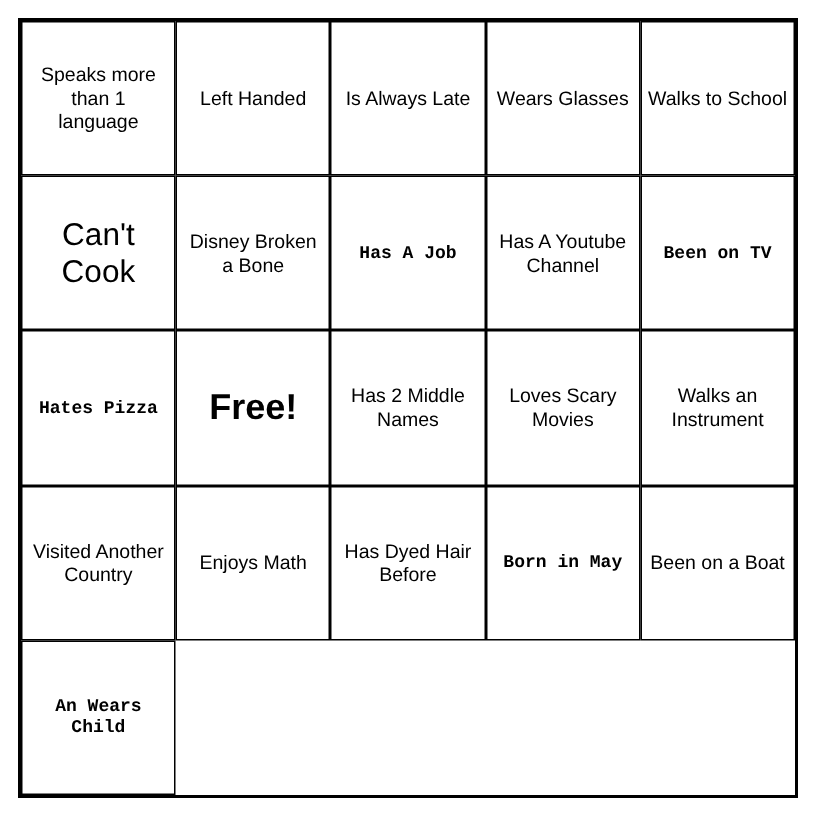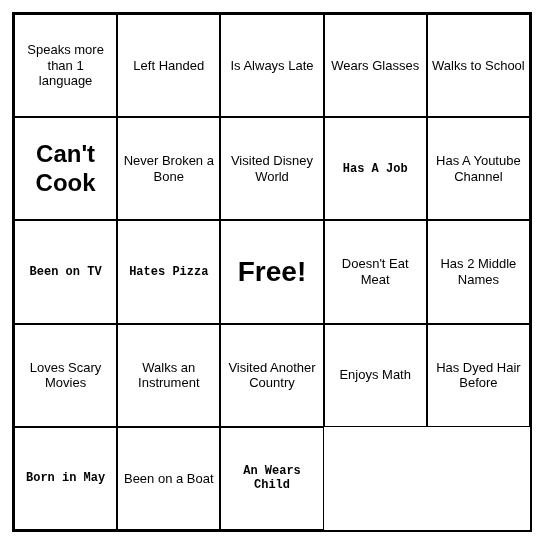--- a/index.html
+++ b/index.html
@@ -35,53 +35,51 @@
       text-align: center;
       padding: 4px;
       font-size: 13px;
       line-height: 1.2;
       word-break: break-word;
       hyphens: auto;
       cursor: default;
     }
 
     .bingo-cell.free {
-      font-size: 28px;
+      font-size: 24px;
       font-weight: bold;
     }
 
     .bingo-cell.large-text {
-      font-size: 24px;
-      font-weight: bold;
+      font-size: 21px;
+      font-weight: normal;
     }
 
     .bingo-cell.medium-text {
       font-size: 12px;
       font-weight: bold;
       font-family: Liberation Mono, monospace;
     }
   </style>
 </head>
 <body>
 
 <div class="bingo-board">
 <div class="bingo-cell">Speaks more than 1 language</div>
     <div class="bingo-cell">Left Handed</div>
     <div class="bingo-cell">Is Always Late</div>
     <div class="bingo-cell">Wears Glasses</div>
     <div class="bingo-cell">Walks to School</div>
     <div class="bingo-cell large-text">Can't Cook</div>
-    <div class="bingo-cell">Never Broken a Bone</div>
-    <div class="bingo-cell">Visited Disney World</div>
+    <div class="bingo-cell">Disney Broken a Bone</div>
     <div class="bingo-cell medium-text">Has A Job</div>
     <div class="bingo-cell">Has A Youtube Channel</div>
     <div class="bingo-cell medium-text">Been on TV</div>
     <div class="bingo-cell medium-text">Hates Pizza</div>
     <div class="bingo-cell free">Free!</div>
-    <div class="bingo-cell">Doesn't Eat Meat</div>
     <div class="bingo-cell">Has 2 Middle Names</div>
     <div class="bingo-cell">Loves Scary Movies</div>
     <div class="bingo-cell">Walks an Instrument</div>
     <div class="bingo-cell">Visited Another Country</div>
     <div class="bingo-cell">Enjoys Math</div>
     <div class="bingo-cell">Has Dyed Hair Before</div>
     <div class="bingo-cell medium-text">Born in May</div>
     <div class="bingo-cell">Been on a Boat</div>
     <div class="bingo-cell medium-text">An Wears Child</div>
   </div>

